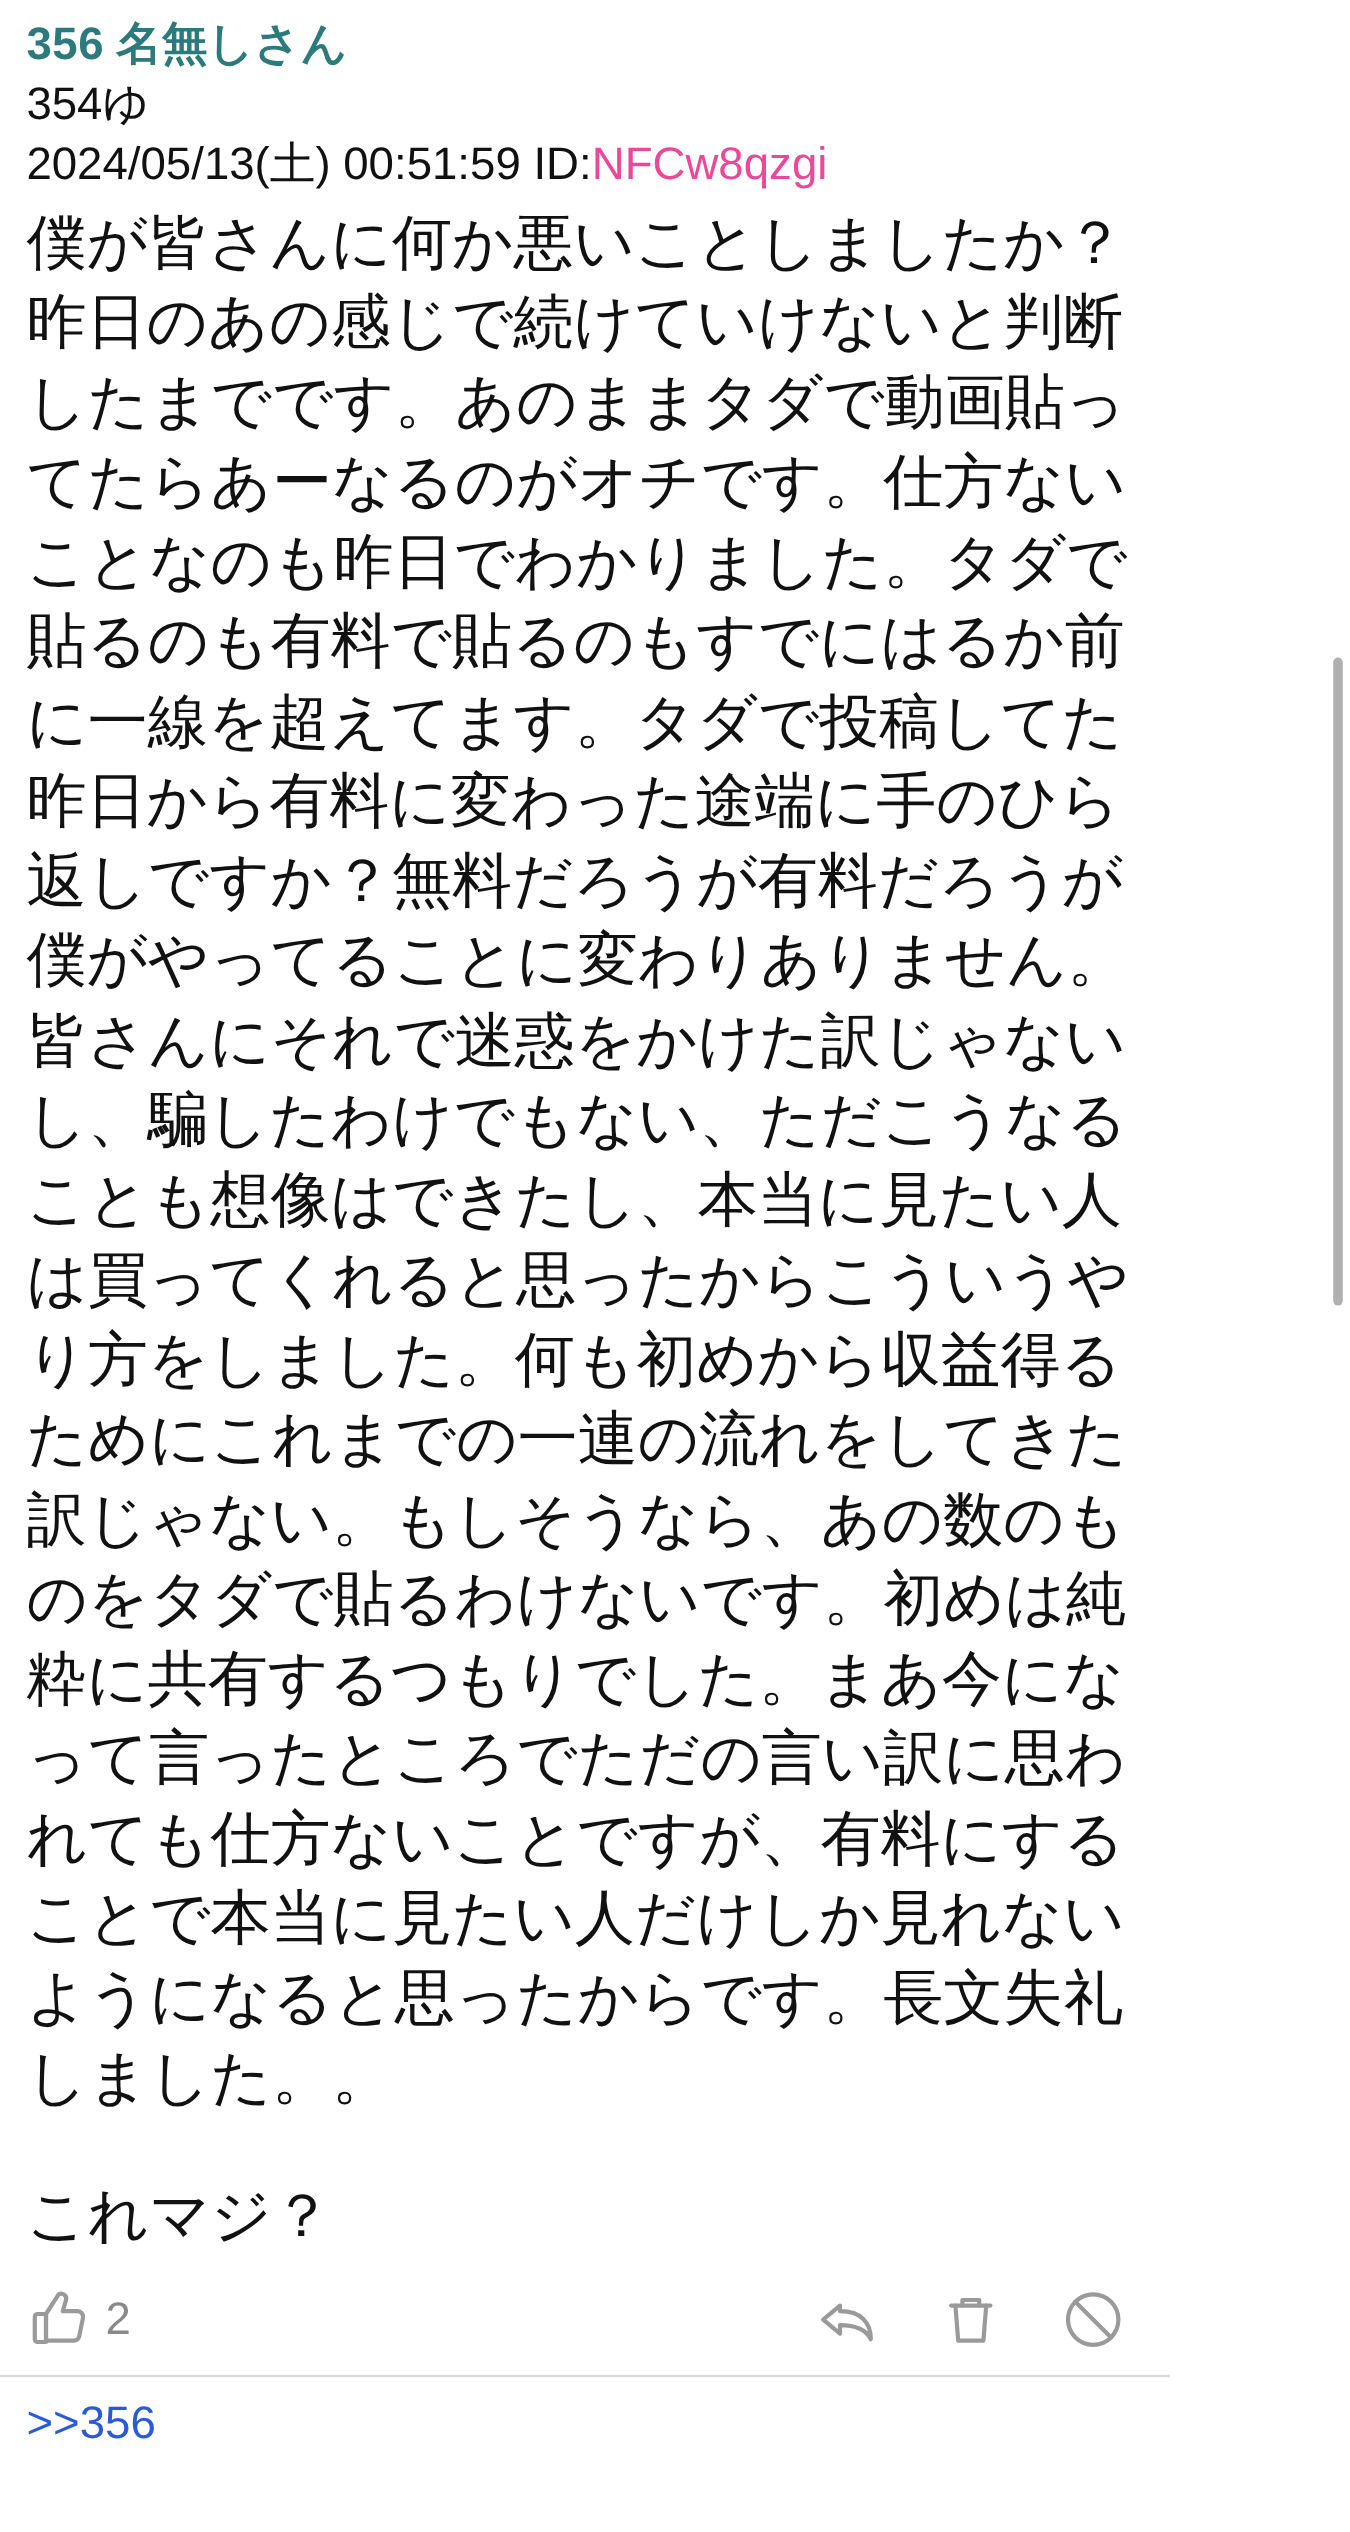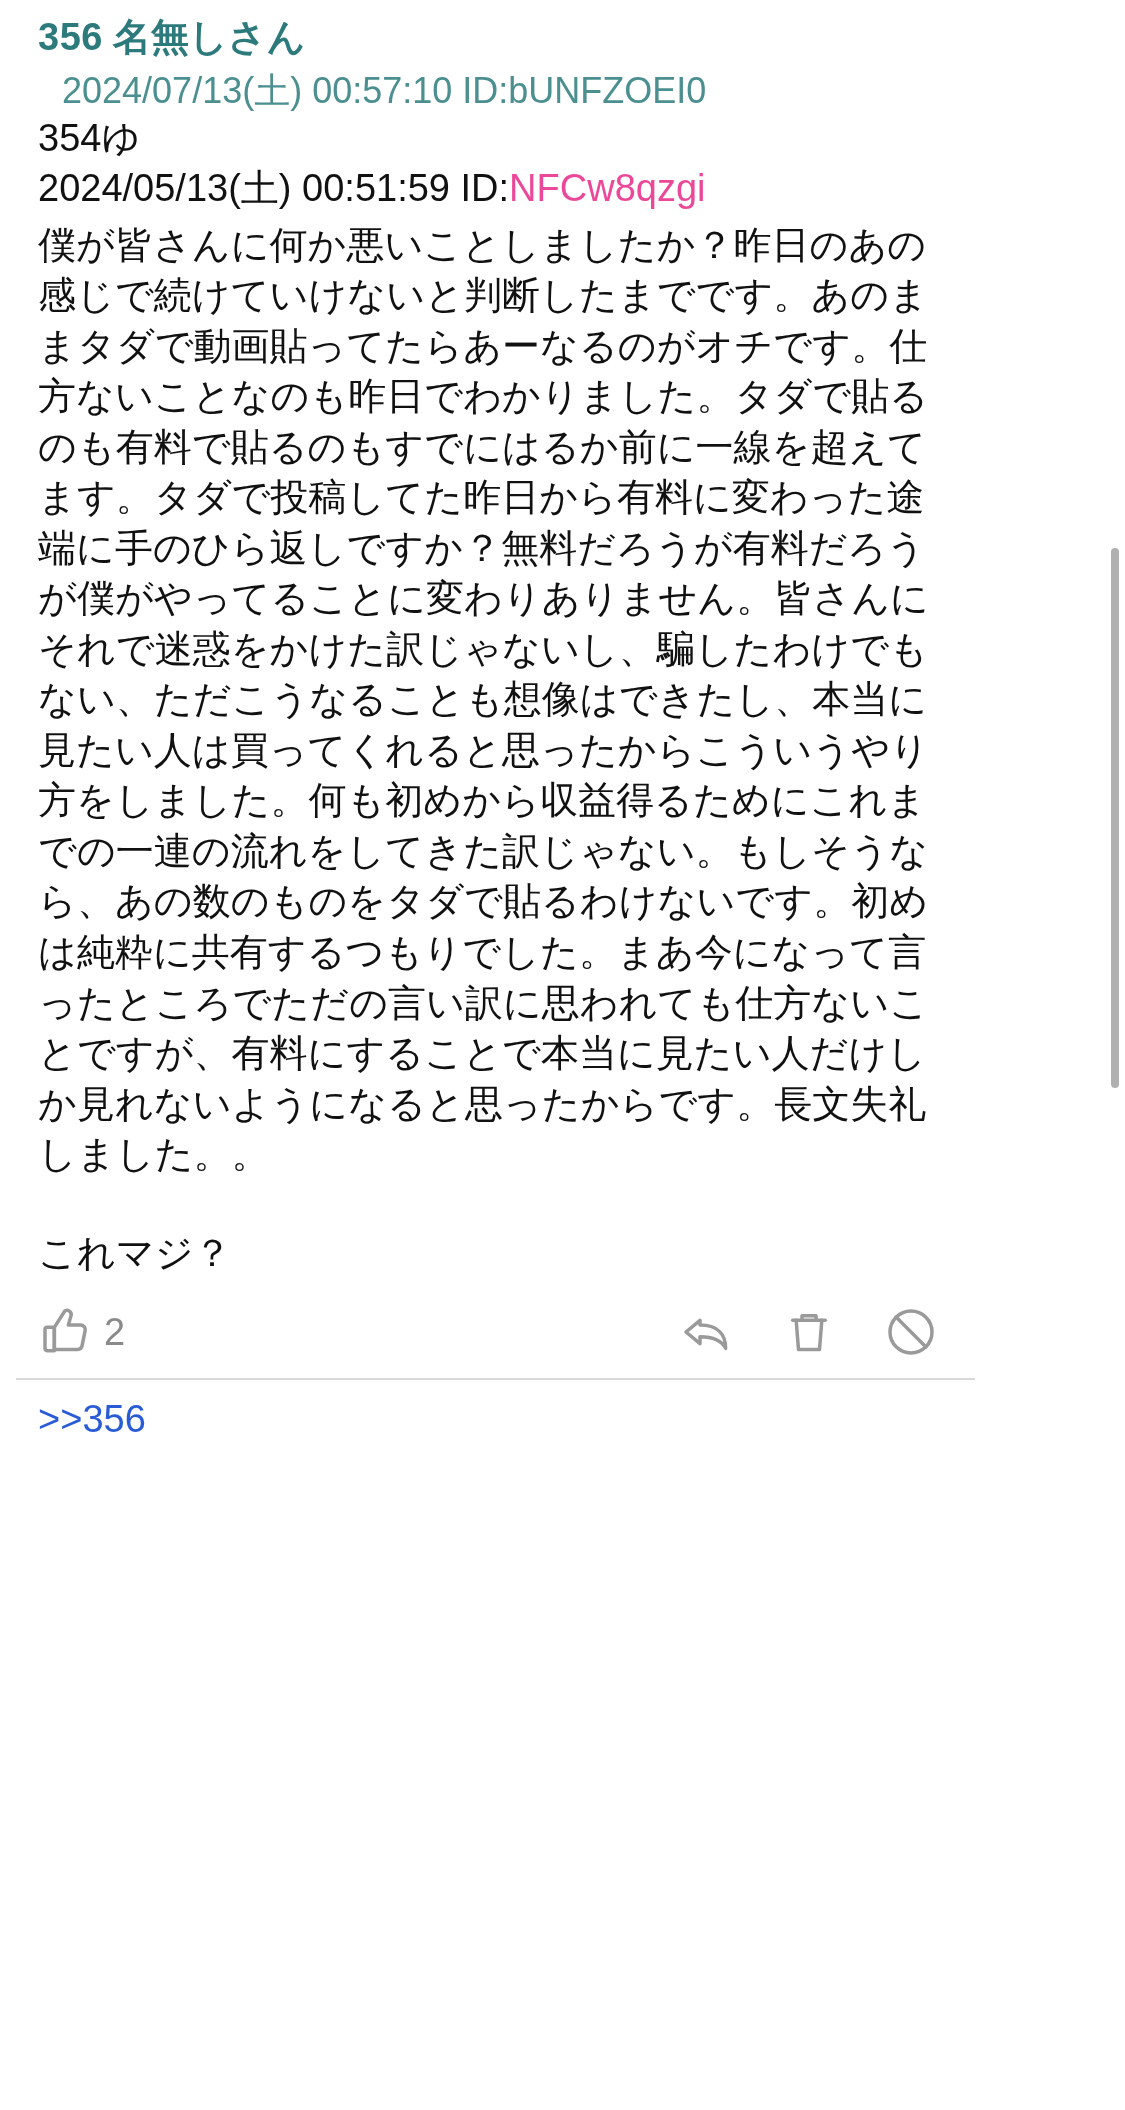--- a/index.html
+++ b/index.html
@@ -11,21 +11,20 @@
     width: 1125px;
     height: 2110px;
     font-family: "Liberation Sans", sans-serif;
     color: #1a1a1a;
     overflow: hidden;
     position: relative;
   }
   .thread {
     width: 975px;
     box-sizing: border-box;
-    padding-left: 16px;
   }
   .post {
     padding: 14px 22px 0 22px;
     box-sizing: border-box;
     position: relative;
   }
   .post-header {
     display: block;
     line-height: 1.25;
   }
@@ -42,21 +41,21 @@
     margin-left: 10px;
   }
   .post-meta {
     color: #4c8f90;
     font-size: 36px;
     margin-top: 6px;
     margin-left: 24px;
     letter-spacing: 0px;
   }
   .post-body {
-    font-size: 38px;
+    font-size: 50px;
     line-height: 1.33;
     color: #111111;
     margin-top: 6px;
     word-wrap: break-word;
     white-space: pre-wrap;
   }
   .quote-line {
     font-size: 38px;
     line-height: 1.33;
     color: #111111;
@@ -115,21 +114,20 @@
   }
 </style>
 </head>
 <body>
 
 <div class="thread">
 
   <div class="post">
     <div class="post-header">
       <span class="post-num">356</span><span class="post-name">名無しさん</span>
-      <div class="post-meta">2024/07/13(土) 00:57:10 ID:bUNFZOEI0</div>
     </div>
 
     <div class="quote-line">354ゆ</div>
     <div class="quote-line"><span>2024/05/13(土) 00:51:59 ID:</span><span class="idlink">NFCw8qzgi</span></div>
 
     <div class="post-body">僕が皆さんに何か悪いことしましたか？昨日のあの感じで続けていけないと判断したまでです。あのままタダで動画貼ってたらあーなるのがオチです。仕方ないことなのも昨日でわかりました。タダで貼るのも有料で貼るのもすでにはるか前に一線を超えてます。タダで投稿してた昨日から有料に変わった途端に手のひら返しですか？無料だろうが有料だろうが僕がやってることに変わりありません。皆さんにそれで迷惑をかけた訳じゃないし、騙したわけでもない、ただこうなることも想像はできたし、本当に見たい人は買ってくれると思ったからこういうやり方をしました。何も初めから収益得るためにこれまでの一連の流れをしてきた訳じゃない。もしそうなら、あの数のものをタダで貼るわけないです。初めは純粋に共有するつもりでした。まあ今になって言ったところでただの言い訳に思われても仕方ないことですが、有料にすることで本当に見たい人だけしか見れないようになると思ったからです。長文失礼しました。。</div>
 
     <div class="blank-line"></div>
 
     <div class="post-body">これマジ？</div>

